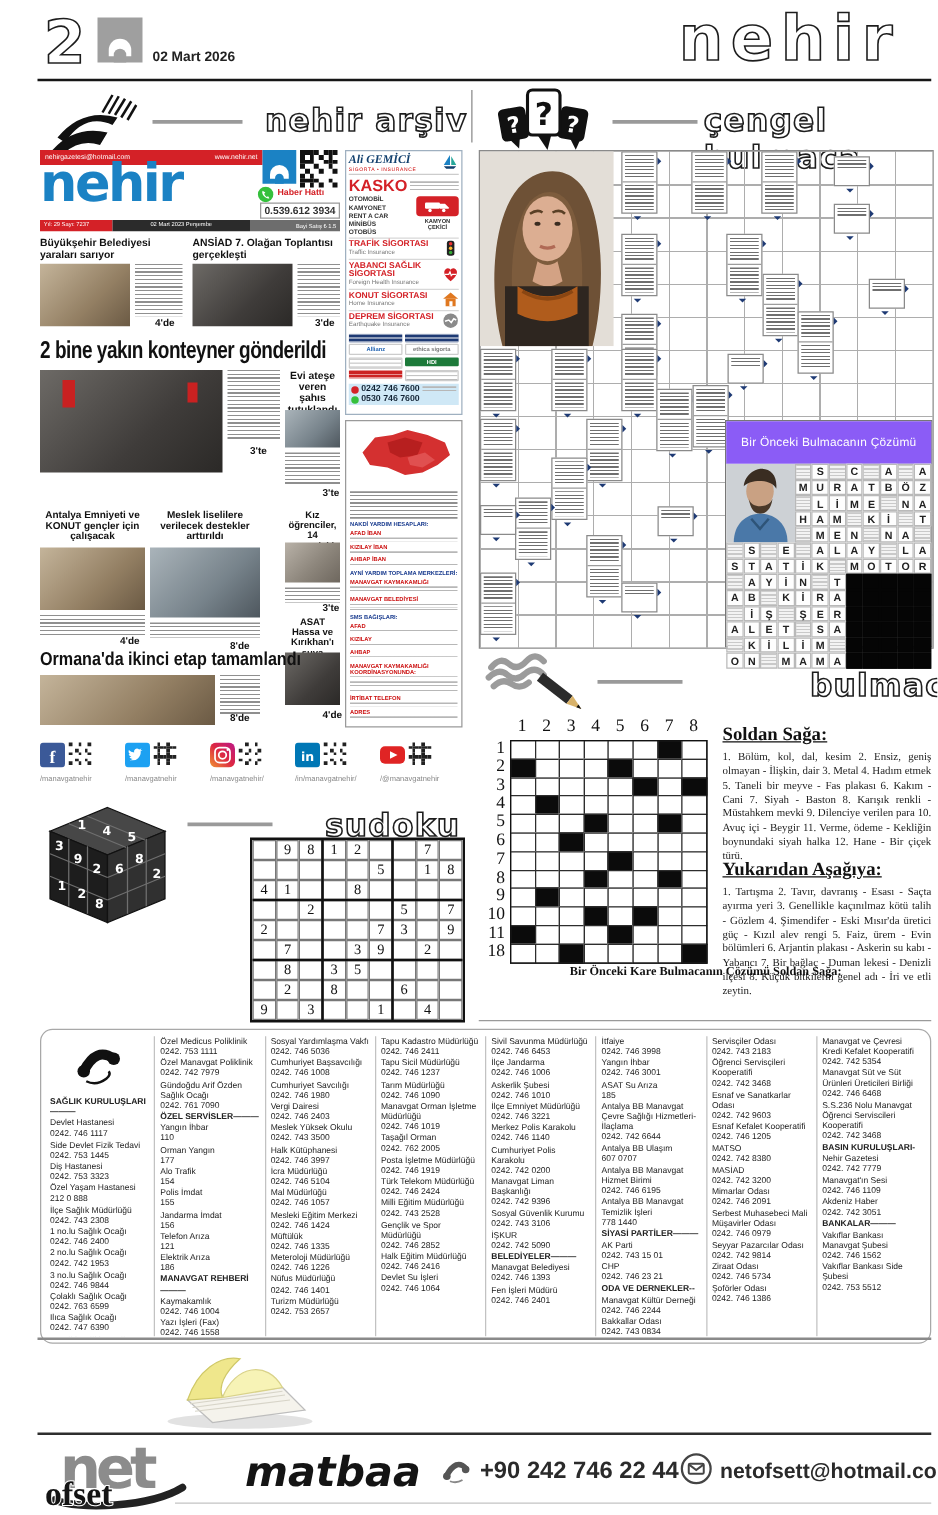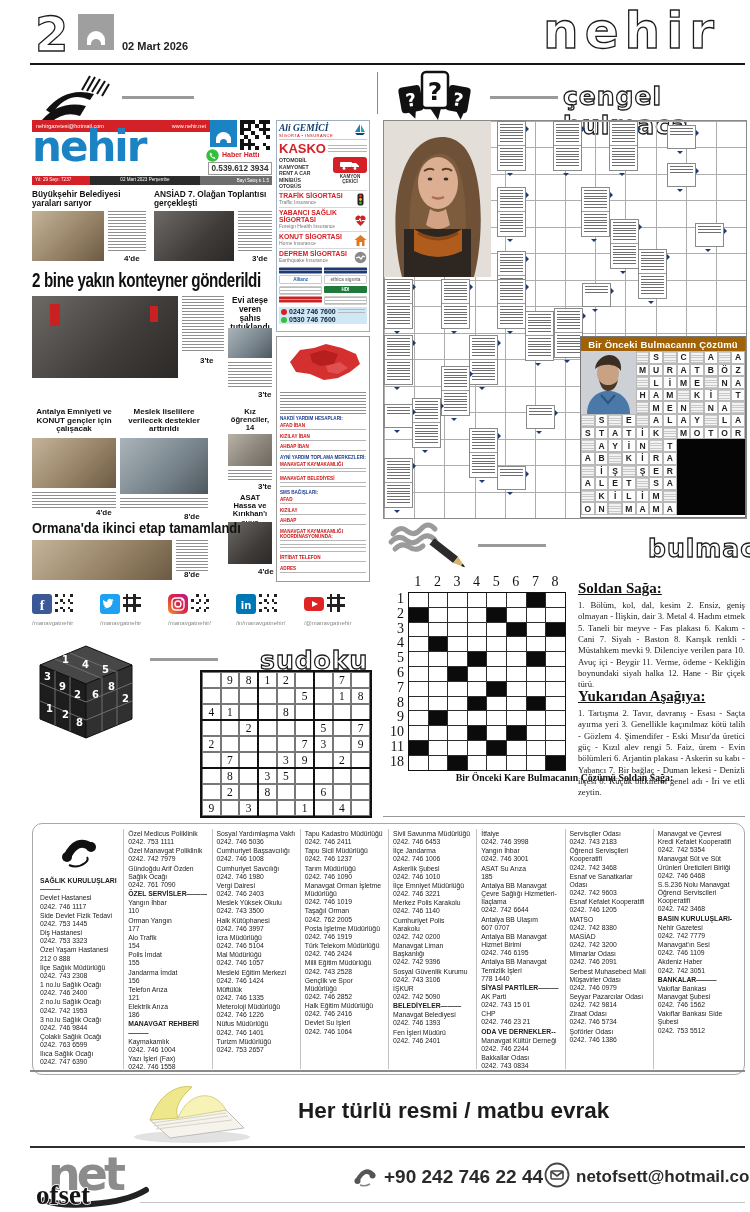--- a/index.html
+++ b/index.html
@@ -31,21 +31,21 @@
   #cengel-grid{left:383px;top:120px;width:362px;height:397px;border:1px solid #8a8a8a;
     background-image:repeating-linear-gradient(90deg,#adadad 0 1px,transparent 1px 30.17px),
                      repeating-linear-gradient(180deg,#adadad 0 1px,transparent 1px 26.47px);}
   .clue{position:absolute;width:29px;background:#fff;border:1px solid #8a8a8a;box-sizing:border-box;}
   .clue .half{height:50%;box-sizing:border-box;border-bottom:1px solid #9c9c9c;margin:0;padding:2px 2px;}
   .clue .half:last-child{border-bottom:none;}
   .clue .cl-lines{width:100%;height:100%;background:repeating-linear-gradient(180deg,#6f6f6f 0,#6f6f6f 1px,transparent 1px,transparent 2.8px);}
   .arrR{position:absolute;width:0;height:0;border:3.5px solid transparent;border-left-color:#1e3a74;}
   .arrD{position:absolute;width:0;height:0;border:3.5px solid transparent;border-top-color:#1e3a74;}
   #solution-block{position:absolute;left:196px;top:215px;width:166px;height:182px;background:#fff;border:1px solid #777;box-sizing:border-box;}
-  #solution-banner{height:14px;background:#a16207;color:#fff;font-size:9.5px;font-weight:700;
+  #solution-banner{height:34px;background:#8b5cf6;color:#fff;font-size:9.5px;font-weight:400;
      display:flex;align-items:center;justify-content:center;letter-spacing:.2px;}
   #solution-grid{position:relative;width:100%;height:164px;}
   .sol-cell{position:absolute;box-sizing:border-box;border:0.5px solid #b9b9b9;font-size:8.5px;font-weight:800;
      display:flex;align-items:center;justify-content:center;color:#222;background:#fefefe;}
   .sol-cell.black{background:#050505;border-color:#050505;}
   .sol-cell.mini{background:repeating-linear-gradient(180deg,#c9c9c9 0,#c9c9c9 1px,#f3f3f3 1px,#f3f3f3 2.6px);}
   
   .xw-cell{position:absolute;box-sizing:border-box;border:1px solid #2d2d2d;background:#fff;}
   .xw-cell.black{background:#0b0b0b;}
   .xw-label{position:absolute;font-family:"Liberation Serif",serif;font-size:14px;color:#111;text-align:center;}
@@ -93,20 +93,21 @@
     <path d="M8,36 Q28,12 56,20 L52,26 Q30,16 14,40 Z" fill="#111"></path>
     <g stroke="#111" stroke-width="2">
       <line x1="44" y1="16" x2="52" y2="2"></line>
         <line x1="49" y1="17" x2="57" y2="3"></line>
       <line x1="54" y1="18" x2="62" y2="5"></line>
         <line x1="59" y1="20" x2="67" y2="7"></line>
       <line x1="64" y1="22" x2="71" y2="10"></line>
     </g>
   </svg>
   <div class="abs grayline" style="left:122px;top:96px;width:72px;"></div>
+  <div class="abs outline" style="left:212px;top:82px;font-size:25px;letter-spacing:1px;">nehir arşiv</div>
   <div class="abs vline" style="left:377px;top:72px;height:42px;"></div>
 
   <svg class="abs" style="left:396px;top:70px;" width="78" height="52" viewBox="0 0 78 52">
     <g transform="rotate(-10 16 30)">
         <rect x="4" y="16" width="22" height="26" rx="4" fill="#111"></rect>
       <text x="15" y="36" font-size="18" font-weight="bold" fill="#fff" text-anchor="middle" font-family="DejaVu Sans">?</text>
       <path d="M10,41 l6,8 l2,-8 z" fill="#111"></path>
       </g>
     <g transform="rotate(10 62 30)">
         <rect x="51" y="16" width="22" height="26" rx="4" fill="#111"></rect>
@@ -1403,28 +1404,28 @@
 
   <div class="abs" style="left:30px;top:1070px;width:715px;height:1.5px;background:#8a8a8a;"></div>
 
   <svg class="abs" style="left:128px;top:1080px;" width="126" height="64" viewBox="0 0 126 64">
     <ellipse cx="64" cy="57" rx="58" ry="6" fill="#e2e2e2"></ellipse>
     <path d="M22,40 L98,30 L116,48 L42,58 Z" fill="#f5f3ec" stroke="#bdbdbd" stroke-width="1"></path>
     <path d="M24,43 L98,33 M26,46 L100,36 M28,49 L104,40" stroke="#d7d4c8" stroke-width="1" fill="none"></path>
     <path d="M22,40 C30,16 48,4 64,7 C52,18 46,28 50,38 Z" fill="#efe78c" stroke="#cfc868" stroke-width="1"></path>
     <path d="M50,38 C60,12 86,8 98,30 L50,38 Z" fill="#f7f3b6" stroke="#d9d289" stroke-width="1"></path>
   </svg>
-  <div class="abs" id="footer-tag">Her türlü resmi / matbu evrak</div>
   <div class="abs" style="left:30px;top:1146px;width:715px;height:2px;background:#2e2e2e;"></div>
 
   <svg class="abs" style="left:34px;top:1150px;" width="152" height="58" viewBox="0 0 152 58">
     <text x="14" y="40" font-family="DejaVu Sans" font-size="46" font-weight="bold" fill="#8c8c8c" letter-spacing="-4">net</text>
     <path d="M112,40 C86,56 28,58 10,50" stroke="#222" stroke-width="6" fill="none" stroke-linecap="round"></path>
     <text x="2" y="54" font-family="Liberation Serif,serif" font-size="27" font-weight="bold" fill="#141414" stroke="#fff" stroke-width="1.6" paint-order="stroke">ofset</text>
   </svg>
+  <div class="abs" style="left:196px;top:1158px;font-size:33px;font-weight:900;font-style:italic;color:#141414;font-family:'DejaVu Sans',sans-serif;">matbaa</div>
   <div class="abs" style="left:140px;top:1202px;width:605px;height:1px;background:#c4c4c4;"></div>
 
   <svg class="abs" style="left:352px;top:1162px;" width="26" height="26" viewBox="0 0 26 26">
     <path d="M5,19 Q13,4 21,13" stroke="#555" stroke-width="4.5" fill="none" stroke-linecap="round"></path>
     <circle cx="5.5" cy="19" r="3" fill="#555"></circle>
       <circle cx="20.5" cy="13.5" r="3" fill="#555"></circle>
     <path d="M8,23 q5,2 10,-1" stroke="#888" stroke-width="1.5" fill="none"></path>
   </svg>
   <div class="abs ft-num" style="left:384px;top:1166px;">+90 242 746 22 44</div>
 

